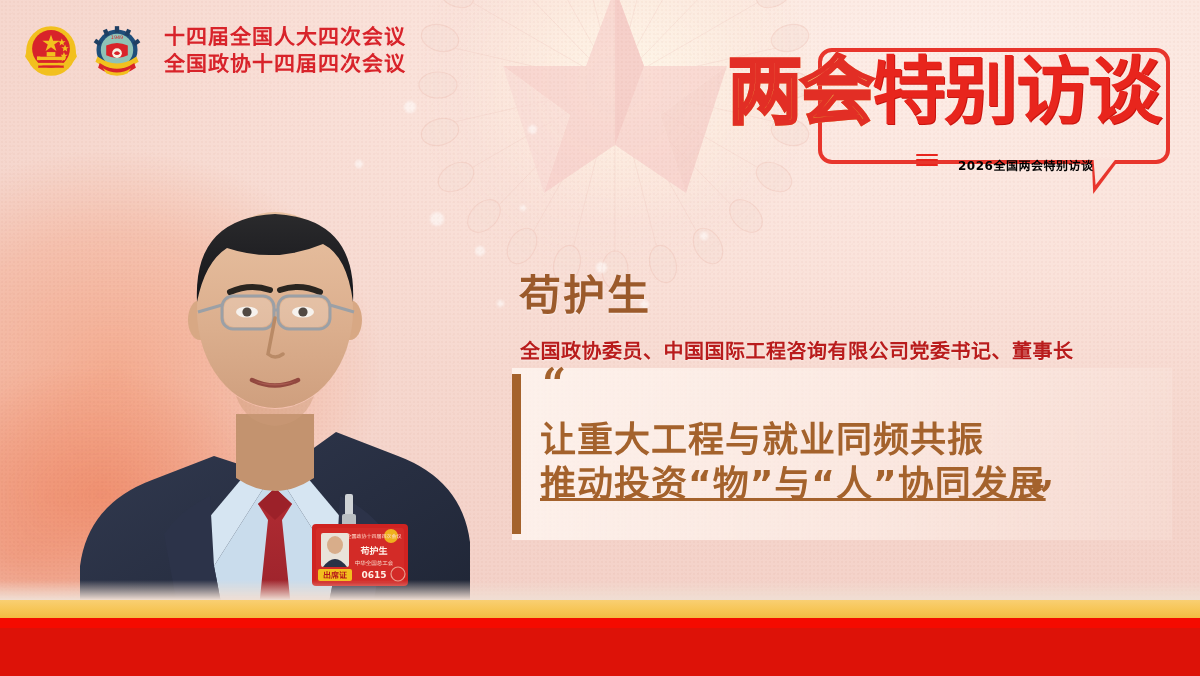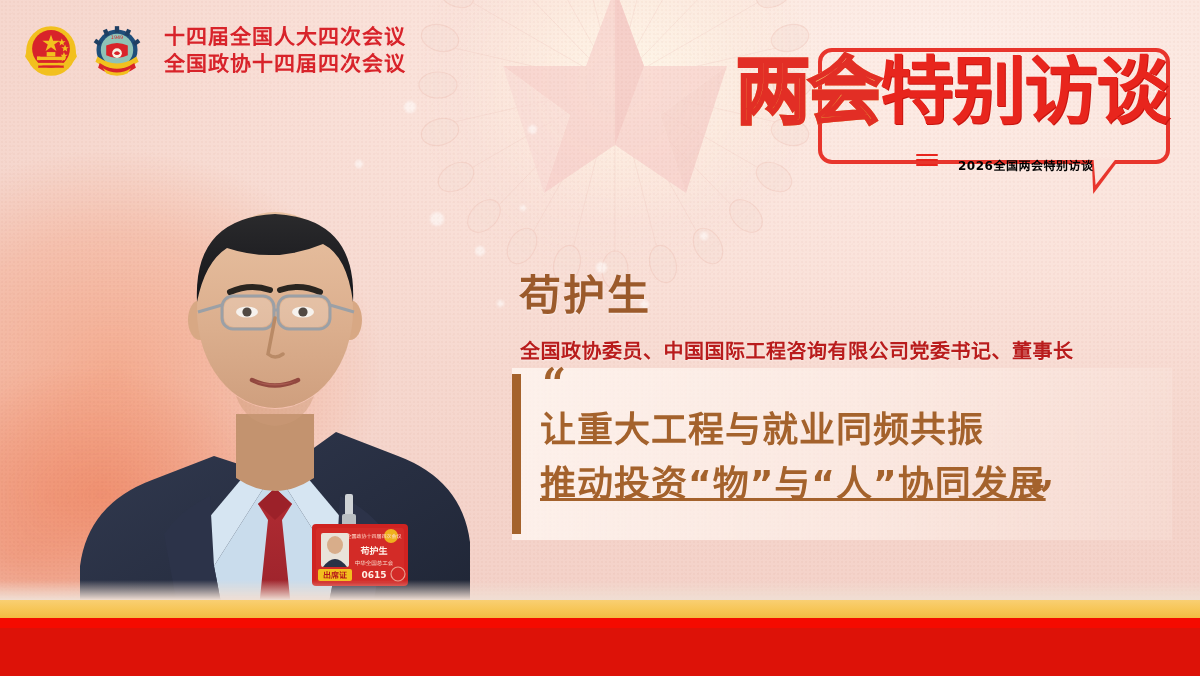--- a/index.html
+++ b/index.html
@@ -74,21 +74,21 @@
     transform:skewX(-6deg);
   }
   .bubble-tail-in{
     position:absolute;left:372px;top:110px;width:0;height:0;
     border-left:5px solid transparent;border-right:18px solid transparent;
     border-top:27px solid #fae3dc;
     transform:skewX(-6deg);
   }
   .logo-main{
     position:absolute;left:8px;top:6px;white-space:nowrap;
-    font-size:74px;font-weight:bold;line-height:1;letter-spacing:-2px;margin-left:8px;
+    font-size:74px;font-weight:bold;line-height:1;letter-spacing:-2px;
   }
   .logo-gold{
     background:linear-gradient(180deg,#fff4d8 0%,#f6d083 26%,#e8a53f 58%,#d98a2b 100%);
     -webkit-background-clip:text;background-clip:text;color:transparent;
     -webkit-text-stroke:3px #e22e25;
     paint-order:stroke fill;
   }
   .logo-red{
     color:#e8251d;
     text-shadow:1px 1px 0 #c9150f;
@@ -129,21 +129,21 @@
   }
   .quote-open{
     position:absolute;left:30px;top:-4px;
     color:#a4622c;font-size:42px;font-weight:bold;line-height:1;
     font-family:"DejaVu Serif","Liberation Serif",serif;
   }
   .quote-line{
     position:absolute;left:28px;
     color:#a4622c;font-size:36px;font-weight:bold;letter-spacing:1px;line-height:1;white-space:nowrap;
   }
-  .quote-line.l1{top:44px;}
+  .quote-line.l1{top:54px;}
   .quote-line.l2{top:98px;text-decoration:underline;}
   .quote-close{
     position:absolute;left:518px;top:108px;
     color:#a4622c;font-size:42px;font-weight:bold;line-height:1;
     font-family:"DejaVu Serif","Liberation Serif",serif;
   }
 
   
   .band-gold{
     position:absolute;left:0;bottom:56px;width:1200px;height:20px;

